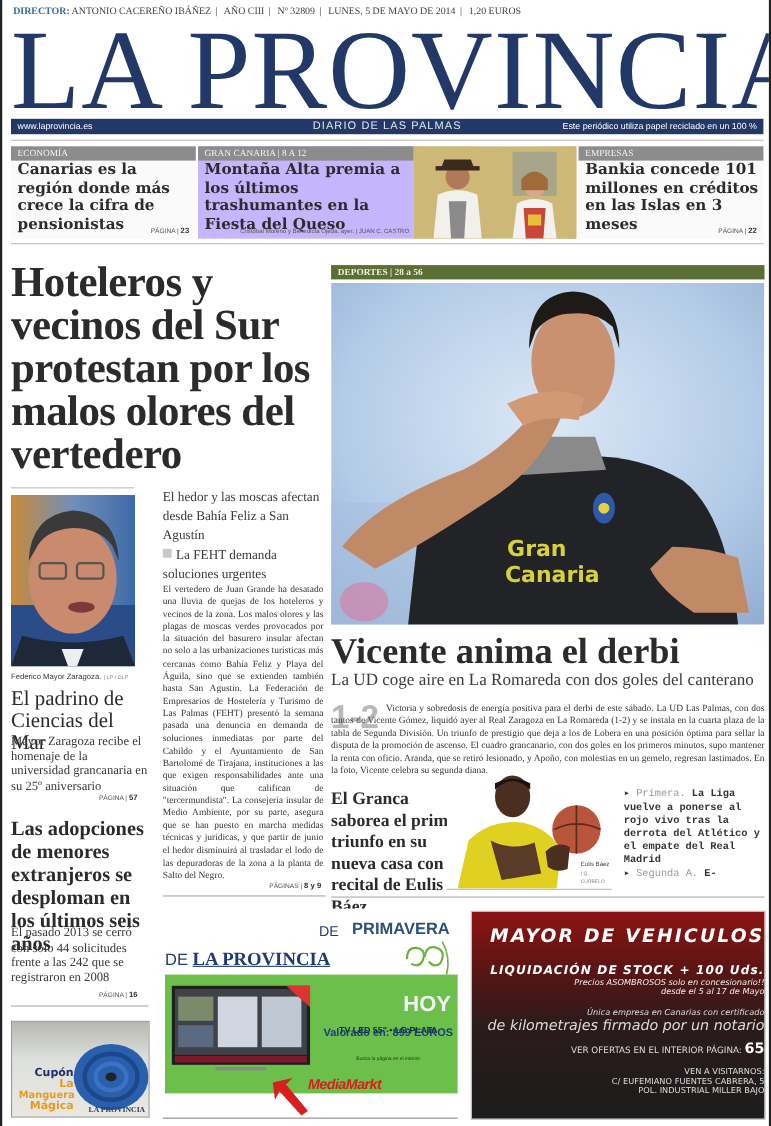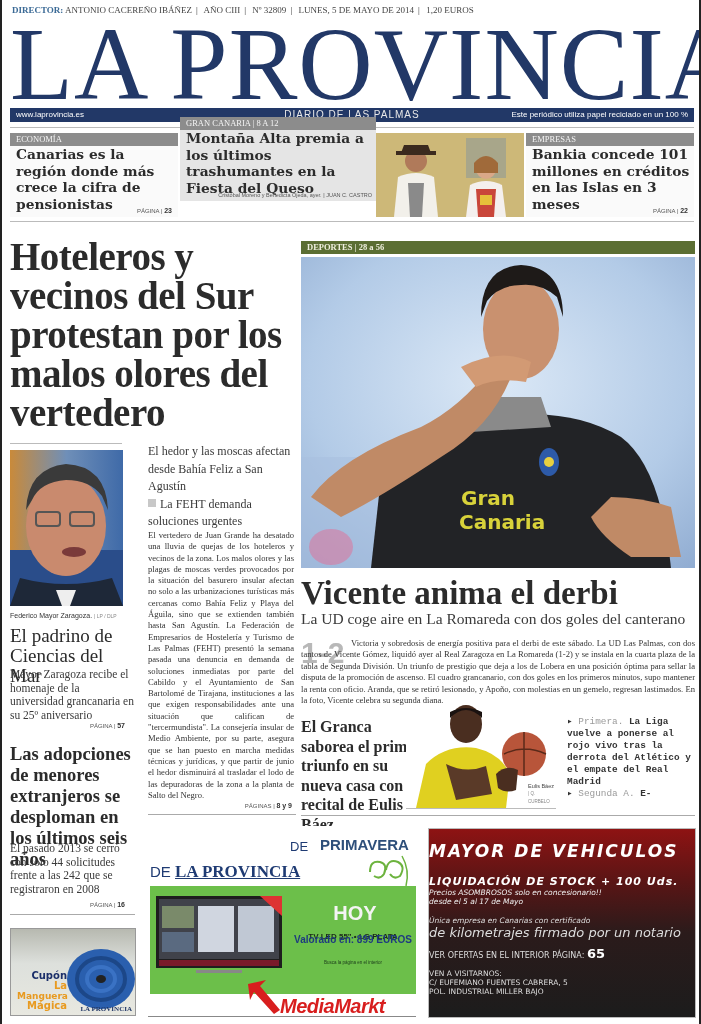--- a/index.html
+++ b/index.html
@@ -27,21 +27,21 @@
 .h-side-b{font-family:"Liberation Serif",serif;font-weight:bold;font-size:19px;line-height:21px;color:#2b2b2b}
 .dek{font-family:"Liberation Serif",serif;font-size:12px;line-height:13.6px;color:#3a3a3a}
 .sports-label{height:13px;background:#5b6e33;color:#f0f0e0;font-size:8.5px;line-height:13px;padding-left:6px;font-family:"Liberation Serif",serif;font-weight:bold}
 .vic h1{font-family:"Liberation Serif",serif;font-weight:bold;font-size:33px;line-height:34px;color:#2b2b2b}
 .vic .sub2{font-family:"Liberation Serif",serif;font-size:15.5px;line-height:18px;color:#3a3a3a}
 .score{font-family:"Liberation Sans",sans-serif;font-weight:bold;font-size:30px;color:#b8b8b8;line-height:30px}
 .granca{font-family:"Liberation Serif",serif;font-weight:bold;font-size:16px;line-height:19.5px;color:#2b2b2b}
 .brief{font-family:Liberation Mono, monospace;font-size:9.4px;line-height:12px;color:#333}
 .brief .k{color:#9a9a9a;font-weight:normal}
 .brief b{font-weight:bold}
-.adv-red{background:linear-gradient(#8e1313 0%,#5a1515 28%,#2b1b1b 55%,#1c1c1c 100%);color:#fff;font-family:"DejaVu Sans",sans-serif;text-align:left}
+.adv-red{background:linear-gradient(#8e1313 0%,#5a1515 28%,#2b1b1b 55%,#1c1c1c 100%);color:#fff;font-family:"DejaVu Sans",sans-serif;text-align:right}
 .sorteo{font-family:"Liberation Sans",sans-serif}
 </style>
 </head>
 <body>
 
 <div class="abs topline">
   <span class="lbl">DIRECTOR:</span>
   <span>ANTONIO CACEREÑO IBÁÑEZ</span><span class="sep">|</span>
   <span>AÑO CIII</span><span class="sep">|</span>
   <span>Nº 32809</span><span class="sep">|</span>
@@ -55,21 +55,21 @@
   <span class="c">DIARIO DE LAS PALMAS</span>
   <span class="r">Este periódico utiliza papel reciclado en un 100 %</span>
 </div>
 
 <div class="abs hr" style="left:8px;top:127px;width:684px"></div>
 <div class="abs teaser" style="left:8px;top:133px;width:168px;height:84px;background:#fafafa">
   <div class="sec-label">ECONOMÍA</div>
   <h2 style="font-size:13.8px">Canarias es la región donde más crece la cifra de pensionistas</h2>
   <div class="pg abs" style="right:6px;bottom:3px"><span>PÁGINA</span> | <b>23</b></div>
 </div>
-<div class="abs teaser" style="left:178px;top:117px;width:196px;height:84px;background:#e5e5e5">
+<div class="abs teaser" style="left:178px;top:133px;width:196px;height:84px;background:#c4b5fd">
   <div class="sec-label">GRAN CANARIA | 8 a 12</div>
   <h2 style="font-size:13.8px">Montaña Alta premia a los últimos trashumantes en la Fiesta del Queso</h2>
   <div class="pg abs" style="right:4px;bottom:3px;font-size:5.5px"><span>Cristóbal Moreno y Benedicta Ojeda, ayer.</span> | <span>JUAN C. CASTRO</span></div>
 </div>
 <div class="abs photo" style="left:374px;top:133px;width:148px;height:84px;background:linear-gradient(90deg,#c9b070 0%,#d8c896 35%,#eae2c8 60%,#c4a46a 100%)">
   <svg width="148" height="84" viewBox="0 0 148 84">
     <rect x="0" y="0" width="148" height="84" fill="#cdb878"></rect>
     <rect x="90" y="5" width="40" height="40" fill="#a8a68a"></rect>
     <circle cx="40" cy="28" r="11" fill="#b07a5a"></circle>
     <path d="M25 20 L55 20 L52 12 L28 12Z" fill="#3b2a1e"></path>
@@ -227,29 +227,29 @@
       <rect x="0" y="0" width="126" height="72" fill="#1e1e1e"></rect>
       <rect x="3" y="3" width="120" height="60" fill="#40424a"></rect>
       <rect x="6" y="10" width="32" height="22" fill="#7a8a6a"></rect>
       <rect x="6" y="36" width="32" height="20" fill="#5a6a80"></rect>
       <rect x="42" y="10" width="36" height="46" fill="#d0d6e0"></rect>
       <rect x="82" y="10" width="36" height="46" fill="#c0c8d4"></rect>
       <path d="M104 0 L126 0 L126 20Z" fill="#d33"></path>
       <rect x="3" y="64" width="120" height="6" fill="#7a1a2a"></rect>
       <rect x="40" y="74" width="46" height="3" fill="#888"></rect>
     </svg>
-    <div class="abs" style="left:150px;top:16px;font-size:20px;font-weight:bold;color:#f4f4f4;width:110px;text-align:center">HOY</div>
+    <div class="abs" style="left:150px;top:16px;font-size:20px;font-weight:bold;color:#f4f4f4;width:110px;text-align:right">HOY</div>
     <div class="abs" style="left:140px;top:46px;font-size:8px;font-weight:bold;color:#1a2a1a;width:126px;text-align:center">TV LED 55" • LG PLATA</div>
     <div class="abs" style="left:140px;top:48px;font-size:10px;font-weight:bold;color:#1e3a80;width:126px;text-align:center">Valorado en: 899 EUROS</div>
     <div class="abs" style="left:140px;top:74px;font-size:4.5px;color:#1a3a1a;width:126px;text-align:center">Busca la página en el interior</div>
   </div>
   <svg class="abs" style="left:96px;top:150px" width="40" height="40" viewBox="0 0 40 40">
     <path d="M4 8 L22 4 L16 10 L36 34 L30 38 L10 16 L6 24Z" fill="#d81e1e"></path>
   </svg>
-  <div class="abs" style="left:132px;top:169px;font-size:20px;font-weight:bold;font-style:italic;color:#d81e1e;letter-spacing:-0.5px">MediaMarkt</div>
+  <div class="abs" style="left:132px;top:152px;font-size:13px;font-weight:bold;font-style:italic;color:#d81e1e;letter-spacing:-0.5px">MediaMarkt</div>
   <div class="abs hr" style="left:0;top:190px;width:268px;background:#888"></div>
 </div>
 
 <div class="abs adv-red" style="left:426px;top:828px;width:268px;height:190px;border:1px solid #bbb">
   <div style="margin-top:12px;font-size:17px;font-weight:bold;font-style:italic;letter-spacing:2px">MAYOR DE VEHICULOS</div>
   <div style="margin-top:14px;font-size:11px;font-weight:bold;font-style:italic;letter-spacing:1px">LIQUIDACIÓN DE STOCK + 100 Uds.</div>
   <div style="font-size:7.5px;font-style:italic;color:#eee">Precios ASOMBROSOS solo en concesionario!!</div>
   <div style="font-size:7.5px;font-style:italic;color:#eee">desde el 5 al 17 de Mayo</div>
   <div style="margin-top:10px;font-size:7.5px;font-style:italic;color:#ddd">Única empresa en Canarias con certificado</div>
   <div style="font-size:13px;font-style:italic;color:#ddd">de kilometrajes firmado por un notario</div>

